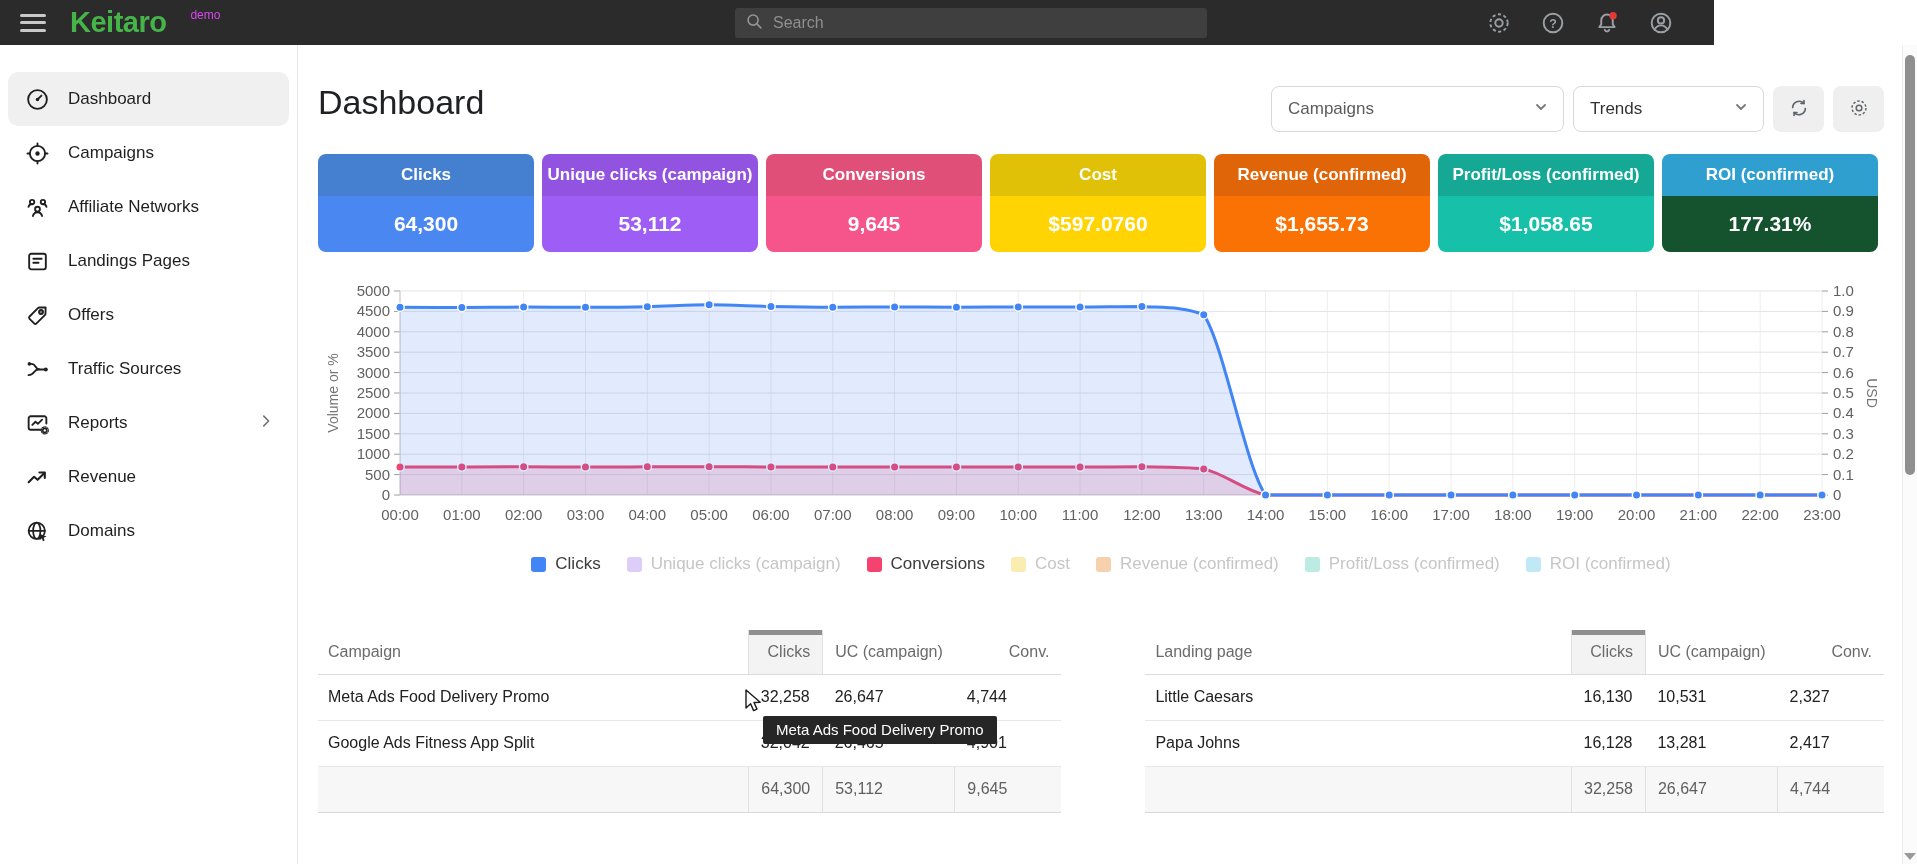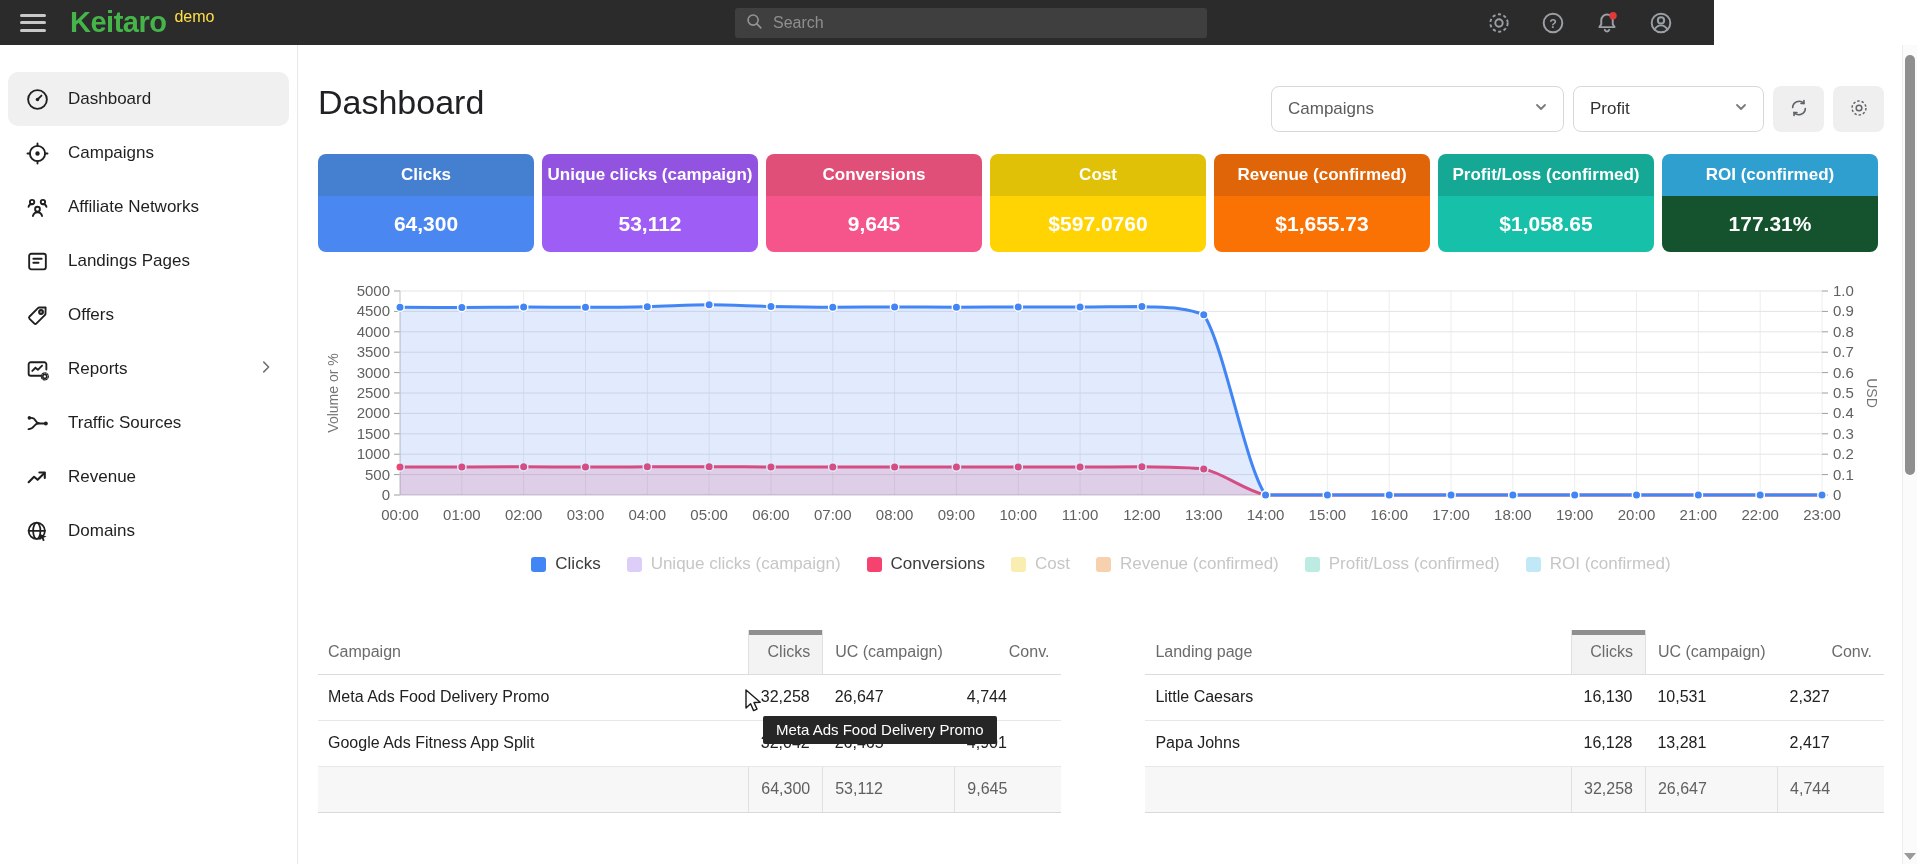--- a/index.html
+++ b/index.html
@@ -7,21 +7,21 @@
     font-family:"Liberation Sans","DejaVu Sans",sans-serif; }
 
   
   .topbar { position:absolute; left:0; top:0; width:1714px; height:45px; background:#2b2b2b;
     display:flex; align-items:center; z-index:30; }
   .hamburger { width:26px; height:18px; margin-left:20px; display:flex; flex-direction:column;
     justify-content:space-between; cursor:pointer; }
   .hamburger span { display:block; height:3px; border-radius:2px; background:#c9c9c9; }
   .logo-wrap { display:flex; align-items:flex-start; margin-left:24px; }
   .logo { font-size:29px; font-weight:bold; color:#45b449; letter-spacing:-0.5px; line-height:45px; }
-  .logo-badge { font-size:16px; color:#fde047; margin:8px 0 0 8px; }
+  .logo-badge { font-size:12px; color:#d946ef; margin:8px 0 0 24px; }
   .search-box { position:absolute; left:735px; top:8px; width:472px; height:30px; background:#3f3f3f;
     border-radius:3px; display:flex; align-items:center; padding:0 10px; }
   .search-box input { background:transparent; border:none; outline:none; color:#cfcfcf;
     font-size:16px; margin-left:10px; width:100%; font-family:inherit; }
   .search-box input::placeholder { color:#8f8f8f; }
   .topbar-icons { position:absolute; right:40px; top:0; height:45px; display:flex; align-items:center; gap:28px; }
   .tb-icon { width:26px; height:26px; position:relative; cursor:pointer; }
   .tb-icon svg { display:block; }
 
   
@@ -196,43 +196,43 @@
         <path d="M19.8 4.2l-.15 6a2 2 0 0 1-.6 1.4l-8 8a1.6 1.6 0 0 1-2.26 0l-4.4-4.4a1.6 1.6 0 0 1 0-2.26l8-8a2 2 0 0 1 1.4-.6z"></path>
         <circle cx="15.4" cy="8.6" r="1.9"></circle>
         <text x="15.4" y="10.4" text-anchor="middle" font-size="5.2" fill="#1f1f1f" stroke="none">s</text>
         </svg>
     </span>
     <span class="slabel">Offers</span>
   </div>
   <div class="side-item">
     <span class="sicon">
       <svg width="25" height="25" viewBox="0 0 24 24" fill="none" stroke="#1f1f1f" stroke-width="1.8" stroke-linecap="round">
+        <circle cx="4.2" cy="6.6" r="1.7" fill="#1f1f1f" stroke="none"></circle>
+        <circle cx="20" cy="12" r="1.9" fill="#1f1f1f" stroke="none"></circle>
+        <path d="M3.4 17.4c6.4 0 4.4-5.4 9.4-5.4h5.4"></path>
+        <path d="M6 6.6c5 0 3.4 5.2 7.4 5.2"></path>
+        </svg>
+    </span>
+    <span class="slabel">Traffic Sources</span>
+  </div>
+  <div class="side-item">
+    <span class="sicon">
+      <svg width="25" height="25" viewBox="0 0 24 24" fill="none" stroke="#1f1f1f" stroke-width="1.8" stroke-linecap="round">
         <path d="M20.5 12V7a2 2 0 0 0-2-2h-13a2 2 0 0 0-2 2v9a2 2 0 0 0 2 2h9.5"></path>
         <path d="M7 13.4l3-3 2.4 1.9 4-4"></path>
         <circle cx="19" cy="18.6" r="1.9" stroke-width="1.5"></circle>
         <circle cx="19" cy="18.6" r="3.4" stroke-width="1.2" stroke-dasharray="1.4 1.2"></circle>
         </svg>
     </span>
     <span class="slabel">Reports</span>
     <span class="chev">
       <svg width="18" height="18" viewBox="0 0 24 24" fill="none" stroke="#6f6f6f" stroke-width="2" stroke-linecap="round" stroke-linejoin="round">
         <path d="M9 5.5l6.5 6.5L9 18.5"></path>
         </svg>
     </span>
-  </div>
-  <div class="side-item">
-    <span class="sicon">
-      <svg width="25" height="25" viewBox="0 0 24 24" fill="none" stroke="#1f1f1f" stroke-width="1.8" stroke-linecap="round">
-        <circle cx="4.2" cy="6.6" r="1.7" fill="#1f1f1f" stroke="none"></circle>
-        <circle cx="20" cy="12" r="1.9" fill="#1f1f1f" stroke="none"></circle>
-        <path d="M3.4 17.4c6.4 0 4.4-5.4 9.4-5.4h5.4"></path>
-        <path d="M6 6.6c5 0 3.4 5.2 7.4 5.2"></path>
-        </svg>
-    </span>
-    <span class="slabel">Traffic Sources</span>
   </div>
   <div class="side-item">
     <span class="sicon">
       <svg width="25" height="25" viewBox="0 0 24 24" fill="none" stroke="#1f1f1f" stroke-width="2" stroke-linecap="round" stroke-linejoin="round">
         <path d="M3.5 16.5l5.2-5.2 3.4 2.9 6.6-6.6"></path>
           <path d="M13.8 7.2h5.2v5.2"></path>
         </svg>
     </span>
     <span class="slabel">Revenue</span>
   </div>
@@ -255,21 +255,21 @@
     <div class="controls">
       <div class="select entity">
         <span>Campaigns</span>
         <span>
           <svg width="16" height="16" viewBox="0 0 16 16" fill="none" stroke="#7a7a7a" stroke-width="1.8" stroke-linecap="round" stroke-linejoin="round">
               <path d="M4 6l4 4 4-4"></path>
             </svg>
         </span>
       </div>
       <div class="select range">
-        <span>Profit</span>
+        <span>Trends</span>
         <span>
           <svg width="16" height="16" viewBox="0 0 16 16" fill="none" stroke="#7a7a7a" stroke-width="1.8" stroke-linecap="round" stroke-linejoin="round">
               <path d="M4 6l4 4 4-4"></path>
             </svg>
         </span>
       </div>
       <button class="icon-btn">
         <span>
           <svg width="22" height="22" viewBox="0 0 24 24" fill="none" stroke="#5f6368" stroke-width="1.8" stroke-linecap="round">
             <path d="M17.2 6.9A7 7 0 0 0 5.1 11.4"></path>

